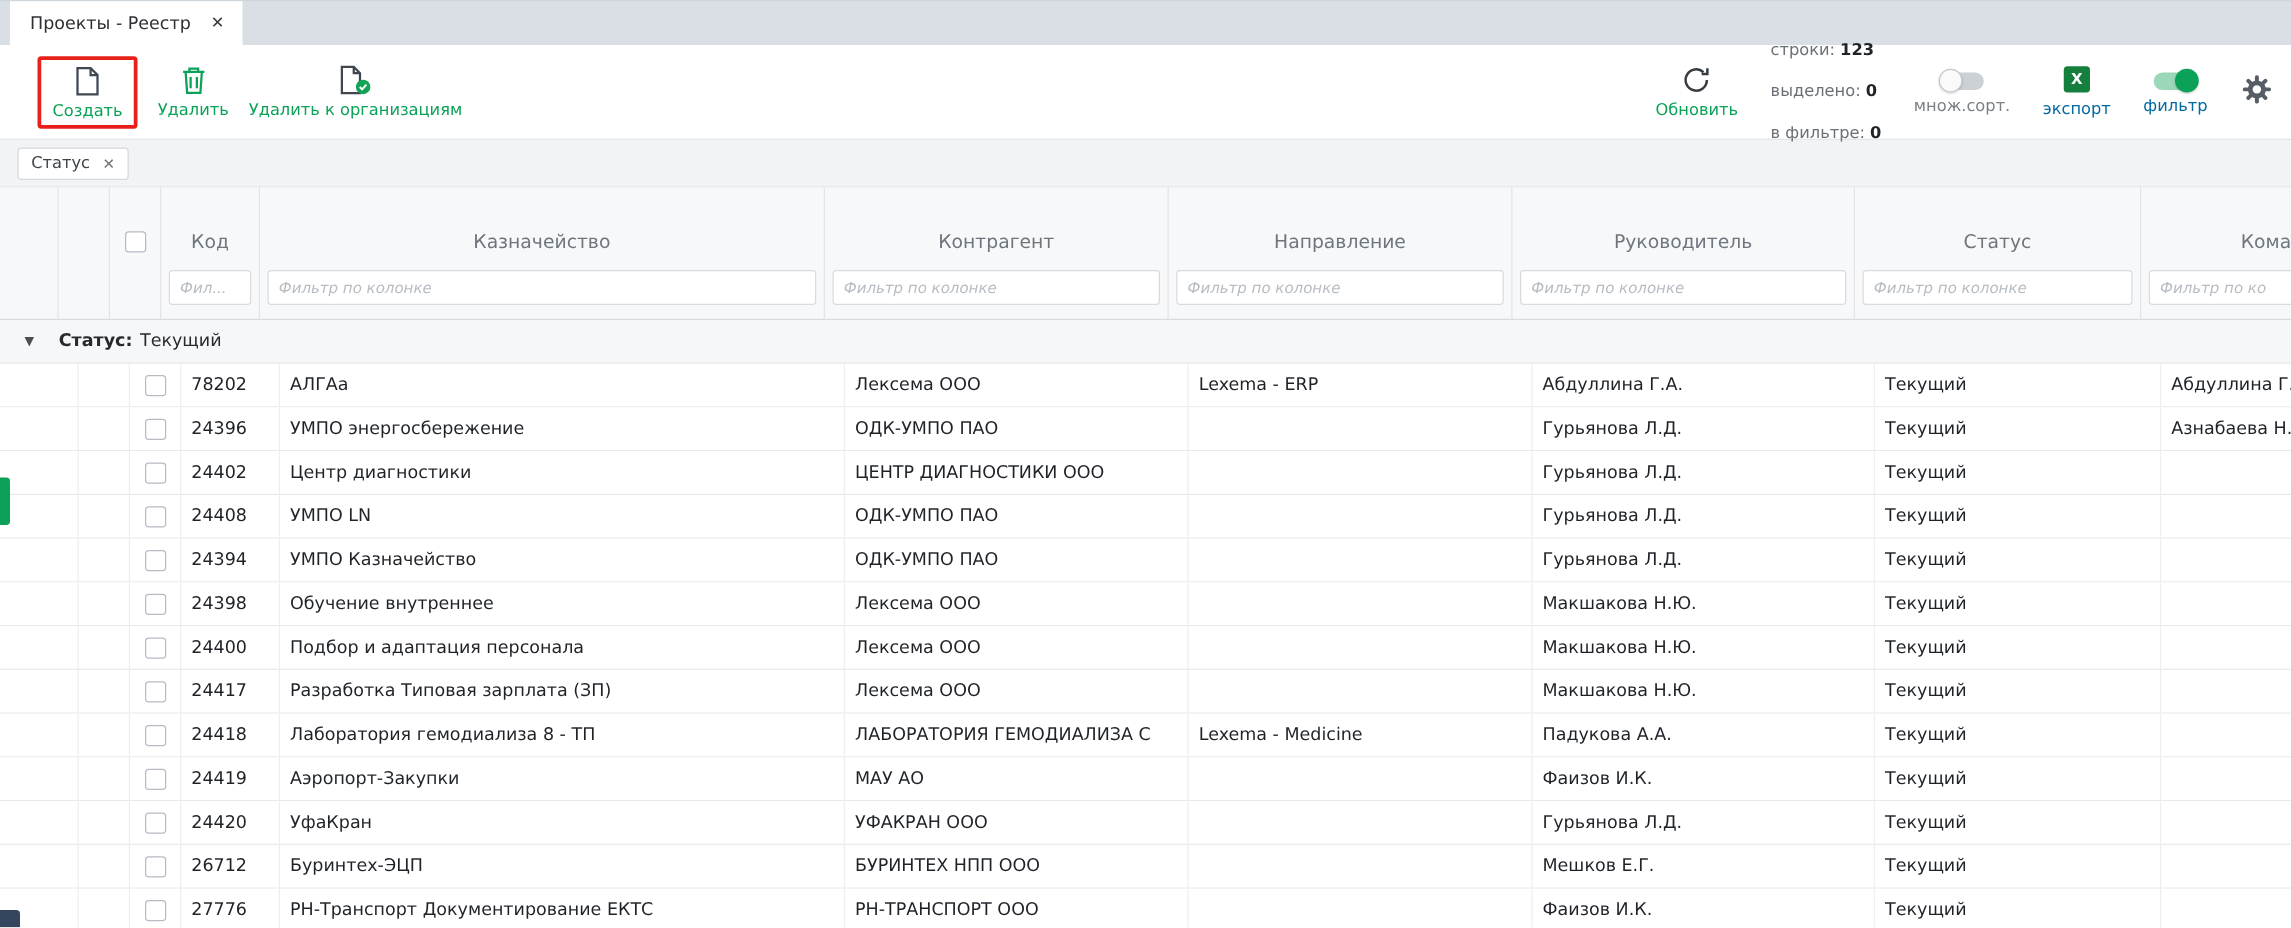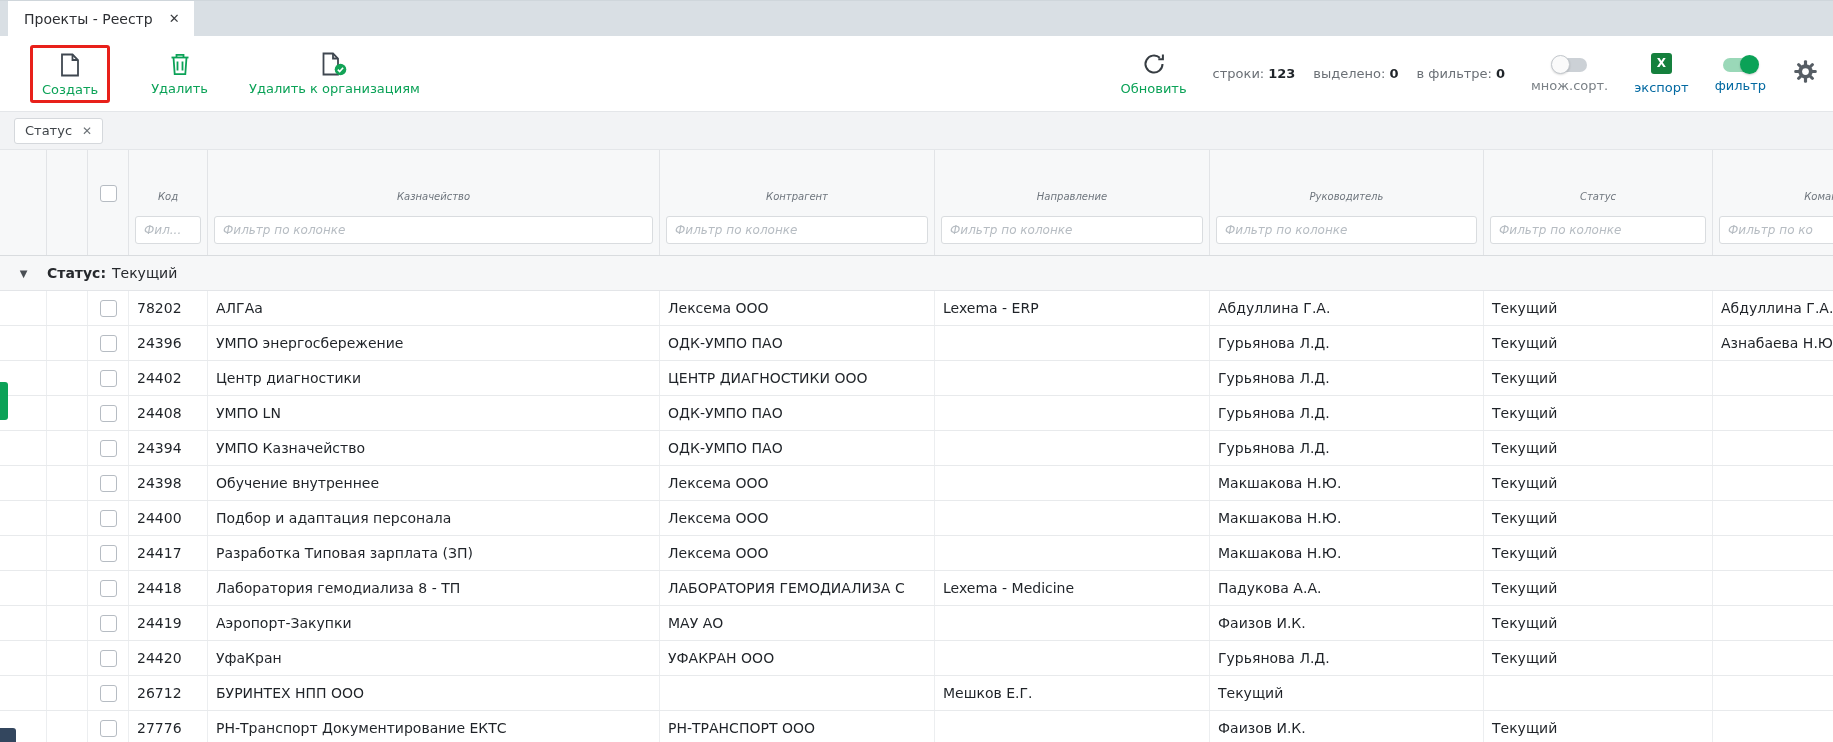--- a/index.html
+++ b/index.html
@@ -7,27 +7,27 @@
               font-family:"DejaVu Sans","Liberation Sans",sans-serif; }
   .app { position:relative; width:1833px; height:742px; overflow:hidden; background:#fff; }
 
   
   .tabbar { height:36px; background:#d9dfe4; border-top:1px solid #cfd6db; display:flex; align-items:stretch; padding-left:8px; }
   .tab { background:#fff; display:flex; align-items:center; gap:16px; padding:0 14px 0 16px; font-size:14px; color:#2d2f33; cursor:pointer; }
   .tab-close { color:#3a3d40; font-size:13px; font-weight:bold; cursor:pointer; }
 
   
   .toolbar { height:75px; background:#fff; display:flex; align-items:center; padding:0 14px 0 30px; }
-  .tb-left { display:flex; align-items:center; gap:41px; }
+  .tb-left { display:flex; align-items:center; gap:16px; }
   .tb-right { margin-left:auto; display:flex; align-items:center; gap:26px; }
   .tbtn { display:flex; flex-direction:column; align-items:center; gap:4px; cursor:pointer; }
   .tbtn .lbl { font-size:13px; color:#0ba257; white-space:nowrap; }
   .tbtn .icon { height:26px; display:flex; align-items:center; justify-content:center; }
   .annotation { border:3px solid #e8201a; border-radius:3px; padding:4px 9px 3px; }
-  .stats { display:flex; gap:18px; }
+  .stats { display:flex; gap:18px;flex-direction:column; }
   .stat { font-size:13px; color:#6b7076; white-space:nowrap; }
   .stat .val { color:#1f2429; font-weight:bold; margin-left:4px; }
   .tglblock { display:flex; flex-direction:column; align-items:center; gap:6px; cursor:pointer; }
   .tglblock .lbl-gray { font-size:13px; color:#7a8086; }
   .tglblock .lbl-green { font-size:13px; color:#0369a1; }
   .switch { width:34px; height:14px; border-radius:7px; position:relative; margin-top:3px; }
   .switch.off { background:#ccd1d6; }
   .switch.off .knob { position:absolute; left:-2px; top:-3px; width:19px; height:19px; border-radius:50%;
                       background:#fafafa; border:1px solid #c2c7cc; box-shadow:0 1px 2px rgba(0,0,0,.15); }
   .switch.on { background:#9ad8b8; }
@@ -42,36 +42,36 @@
              display:flex; align-items:center; padding-left:14px; }
   .chip { background:#fff; border:1px solid #d5d8dc; border-radius:3px; height:26px; display:flex;
           align-items:center; gap:10px; padding:0 10px; font-size:13px; color:#3f4449; cursor:pointer; }
   .chip .x { color:#6d7378; font-size:12px; font-weight:bold; }
 
   
   .grid-cols { display:grid; grid-template-columns:47px 41px 41px 79px 452px 275px 275px 274px 229px 230px; }
   .ghead { background:#f7f8f9; border-bottom:1px solid #d9dcdf; }
   .labels { height:64px; }
   .labels .hcell { display:flex; align-items:flex-end; justify-content:center; padding-bottom:12px;
-                   font-size:10px; color:#6e757d; border-right:1px solid #e2e4e7; overflow:hidden; white-space:nowrap;font-style:italic; }
+                   font-size:15px; color:#6e757d; border-right:1px solid #e2e4e7; overflow:hidden; white-space:nowrap; }
   .filters { height:41px; }
   .filters .fcell { border-right:1px solid #e2e4e7; padding:2px 6px 0; }
   .filters input { width:100%; height:28px; border:1px solid #d9dcdf; border-radius:3px; background:#fff;
                    font-size:12px; padding:0 8px; outline:none; font-family:inherit; color:#4a5056; }
   .filters input::placeholder { color:#b6bcc2; font-style:italic; }
 
   .checkbox { width:17px; height:17px; border:1.5px solid #b6bcc3; border-radius:3px; background:#fff;
               display:inline-block; cursor:pointer; }
 
   .group-row { height:35px; background:#f6f7f8; border-bottom:1px solid #e3e5e8; display:flex;
                align-items:center; font-size:14px; color:#26292d; }
   .caret { width:47px; text-align:center; color:#4a4f54; font-size:10px; cursor:pointer; }
   .group-label { font-weight:bold; margin-right:6px; }
 
-  .trow { height:35px; border-bottom:1px solid #e8eaec; background:#fff; }
+  .trow { height:35px; border-bottom:1px solid #e8eaec; background:#fff;padding-left:16px; }
   .cell { display:flex; align-items:center; padding:0 8px; font-size:14px; color:#1f2328;
           border-right:1px solid #eceef0; overflow:hidden; white-space:nowrap; }
   .c-check { justify-content:center; padding:0; }
 
   
   .side-indicator { position:absolute; left:0; top:382px; width:8px; height:38px; background:#0ba257;
                     border-radius:0 3px 3px 0; z-index:5; cursor:pointer; }
   .corner-marker { position:absolute; left:0; bottom:0; width:16px; height:14px; background:#33465e;
                    border-radius:0 3px 0 0; z-index:5; cursor:pointer; }
 </style>
@@ -386,20 +386,21 @@
         <div class="cell c-status">Текущий</div>
         <div class="cell c-team"></div>
       </div>
       <div class="grid-cols trow">
         <div class="cell c-exp"></div>
         <div class="cell c-blank"></div>
         <div class="cell c-check">
           <span class="checkbox"></span>
         </div>
         <div class="cell c-code">26712</div>
+        <div class="cell c-name">Буринтех-ЭЦП</div>
         <div class="cell c-counterparty">БУРИНТЕХ НПП ООО</div>
         <div class="cell c-direction"></div>
         <div class="cell c-manager">Мешков Е.Г.</div>
         <div class="cell c-status">Текущий</div>
         <div class="cell c-team"></div>
       </div>
       <div class="grid-cols trow">
         <div class="cell c-exp"></div>
         <div class="cell c-blank"></div>
         <div class="cell c-check">

